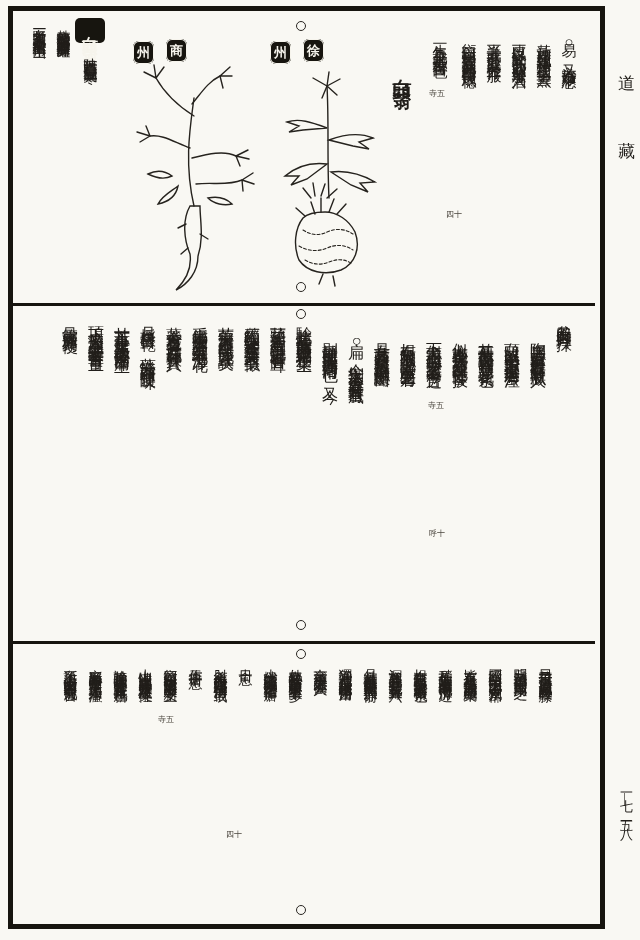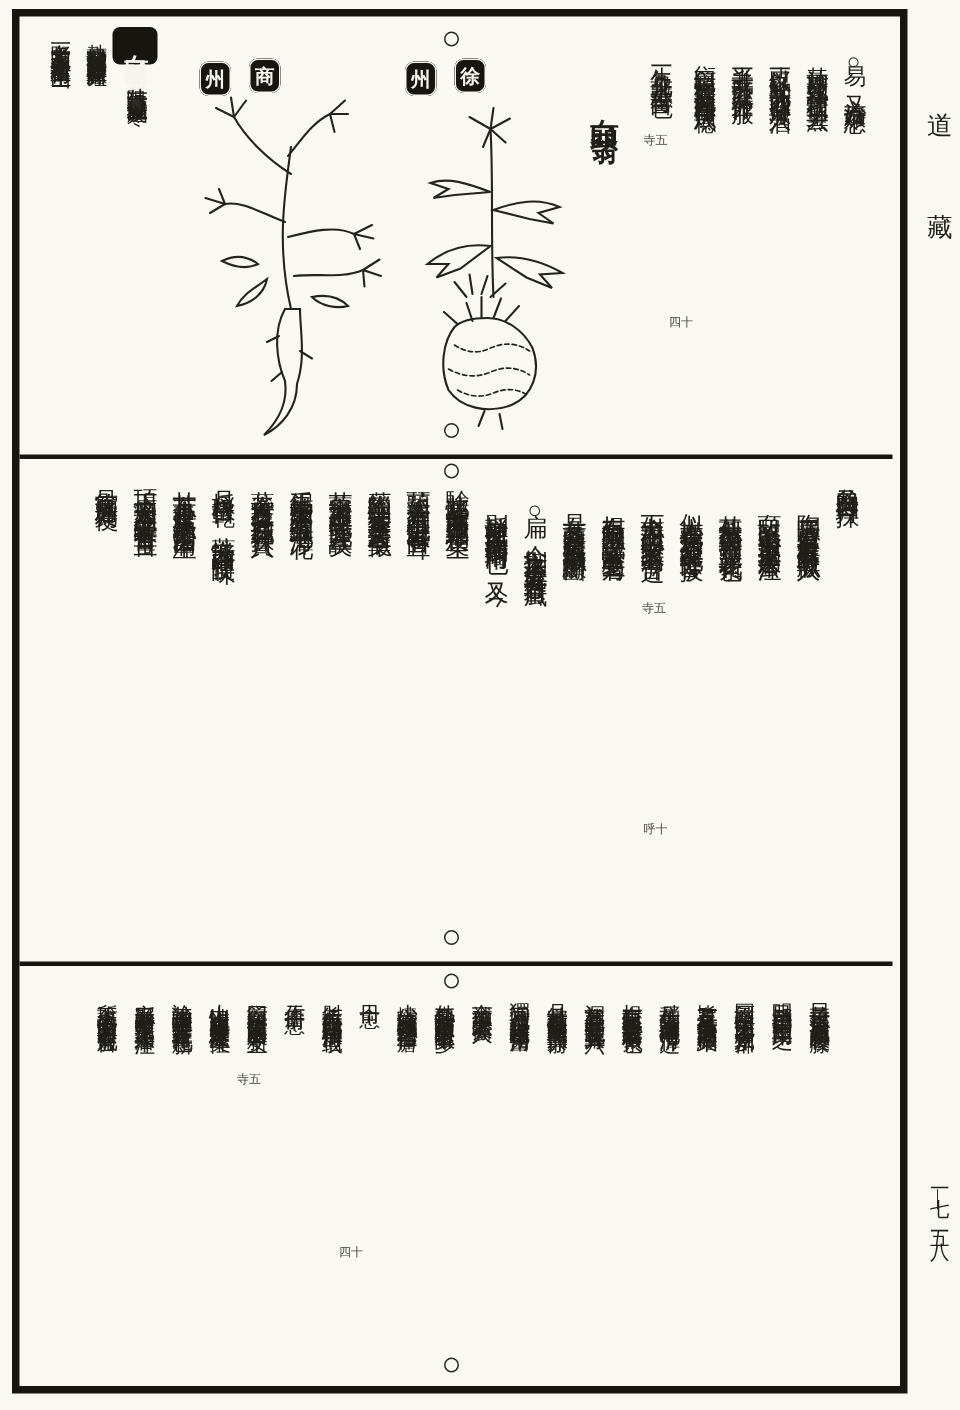--- a/index.html
+++ b/index.html
@@ -165,21 +165,21 @@
   <div class="ring" style="left:296px;top:21px;"></div>
   <div class="ring" style="left:296px;top:282px;"></div>
   <div class="ring" style="left:296px;top:309px;"></div>
   <div class="ring" style="left:296px;top:620px;"></div>
   <div class="ring" style="left:296px;top:649px;"></div>
   <div class="ring" style="left:296px;top:905px;"></div>
 
   <div class="tiny" style="left:429px;top:88px;">寺五</div>
   <div class="tiny" style="left:446px;top:209px;">四十</div>
   <div class="tiny" style="left:428px;top:400px;">寺五</div>
-  <div class="tiny" style="left:429px;top:547px;">呼十</div>
+  <div class="tiny" style="left:429px;top:528px;">呼十</div>
   <div class="tiny" style="left:158px;top:714px;">寺五</div>
   <div class="tiny" style="left:226px;top:829px;">四十</div>
 
   <div class="margin-char" style="left:618px;top:72px;">道</div>
   <div class="margin-char" style="left:618px;top:140px;">藏</div>
   <div class="page-num" style="left:617px;top:785px;height:120px;">一七—五一八</div>
 
 </div>
 
 </body></html>

